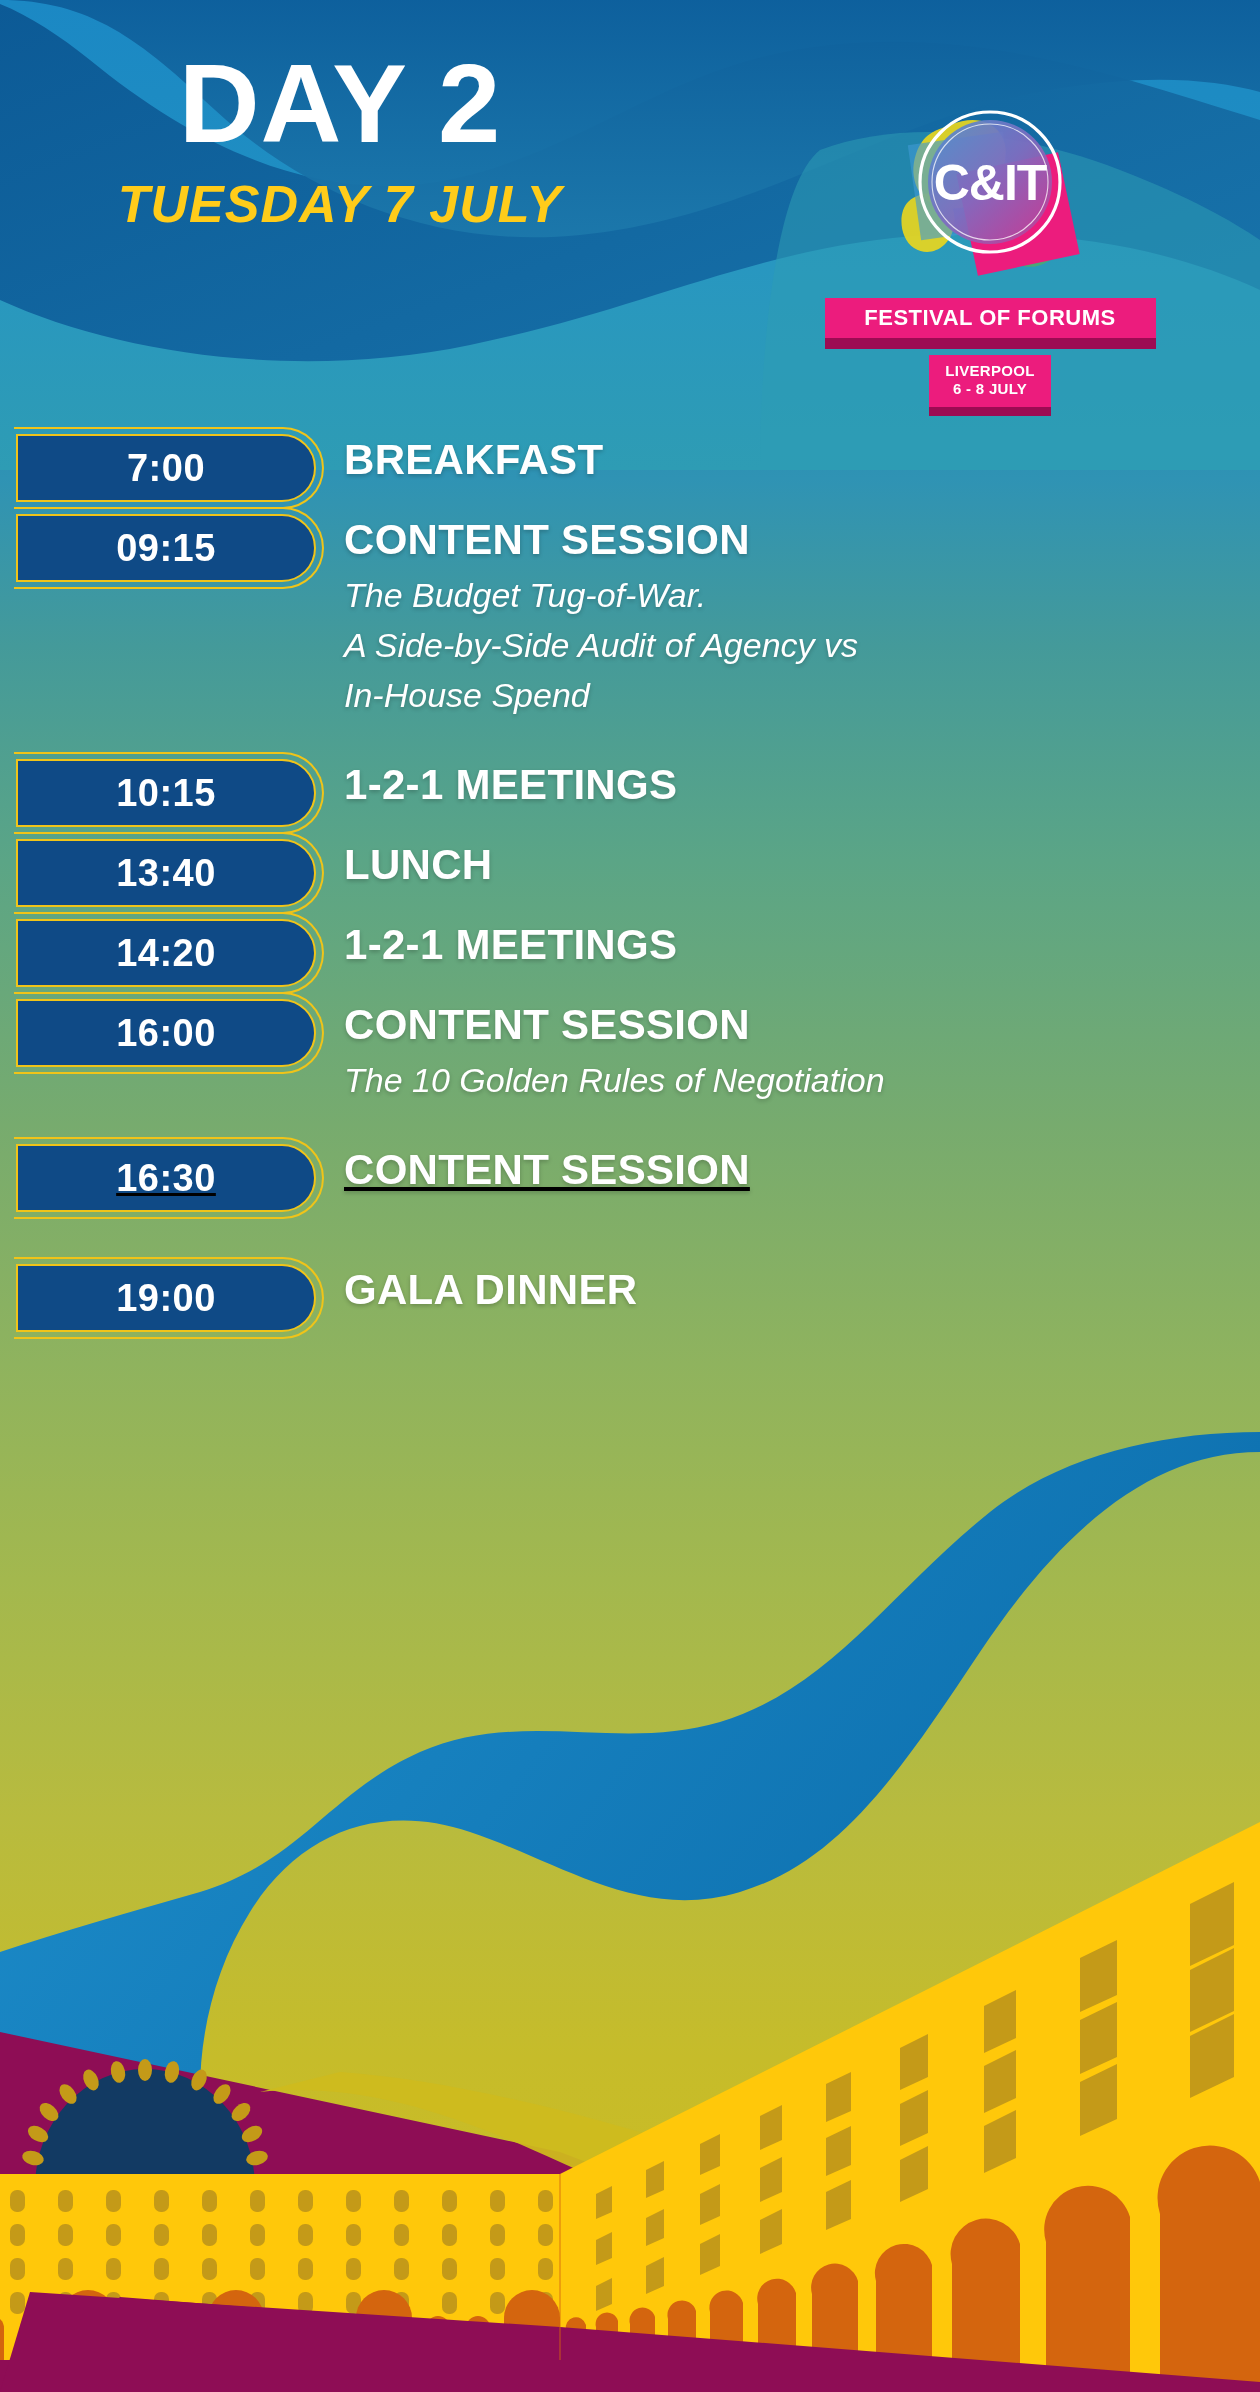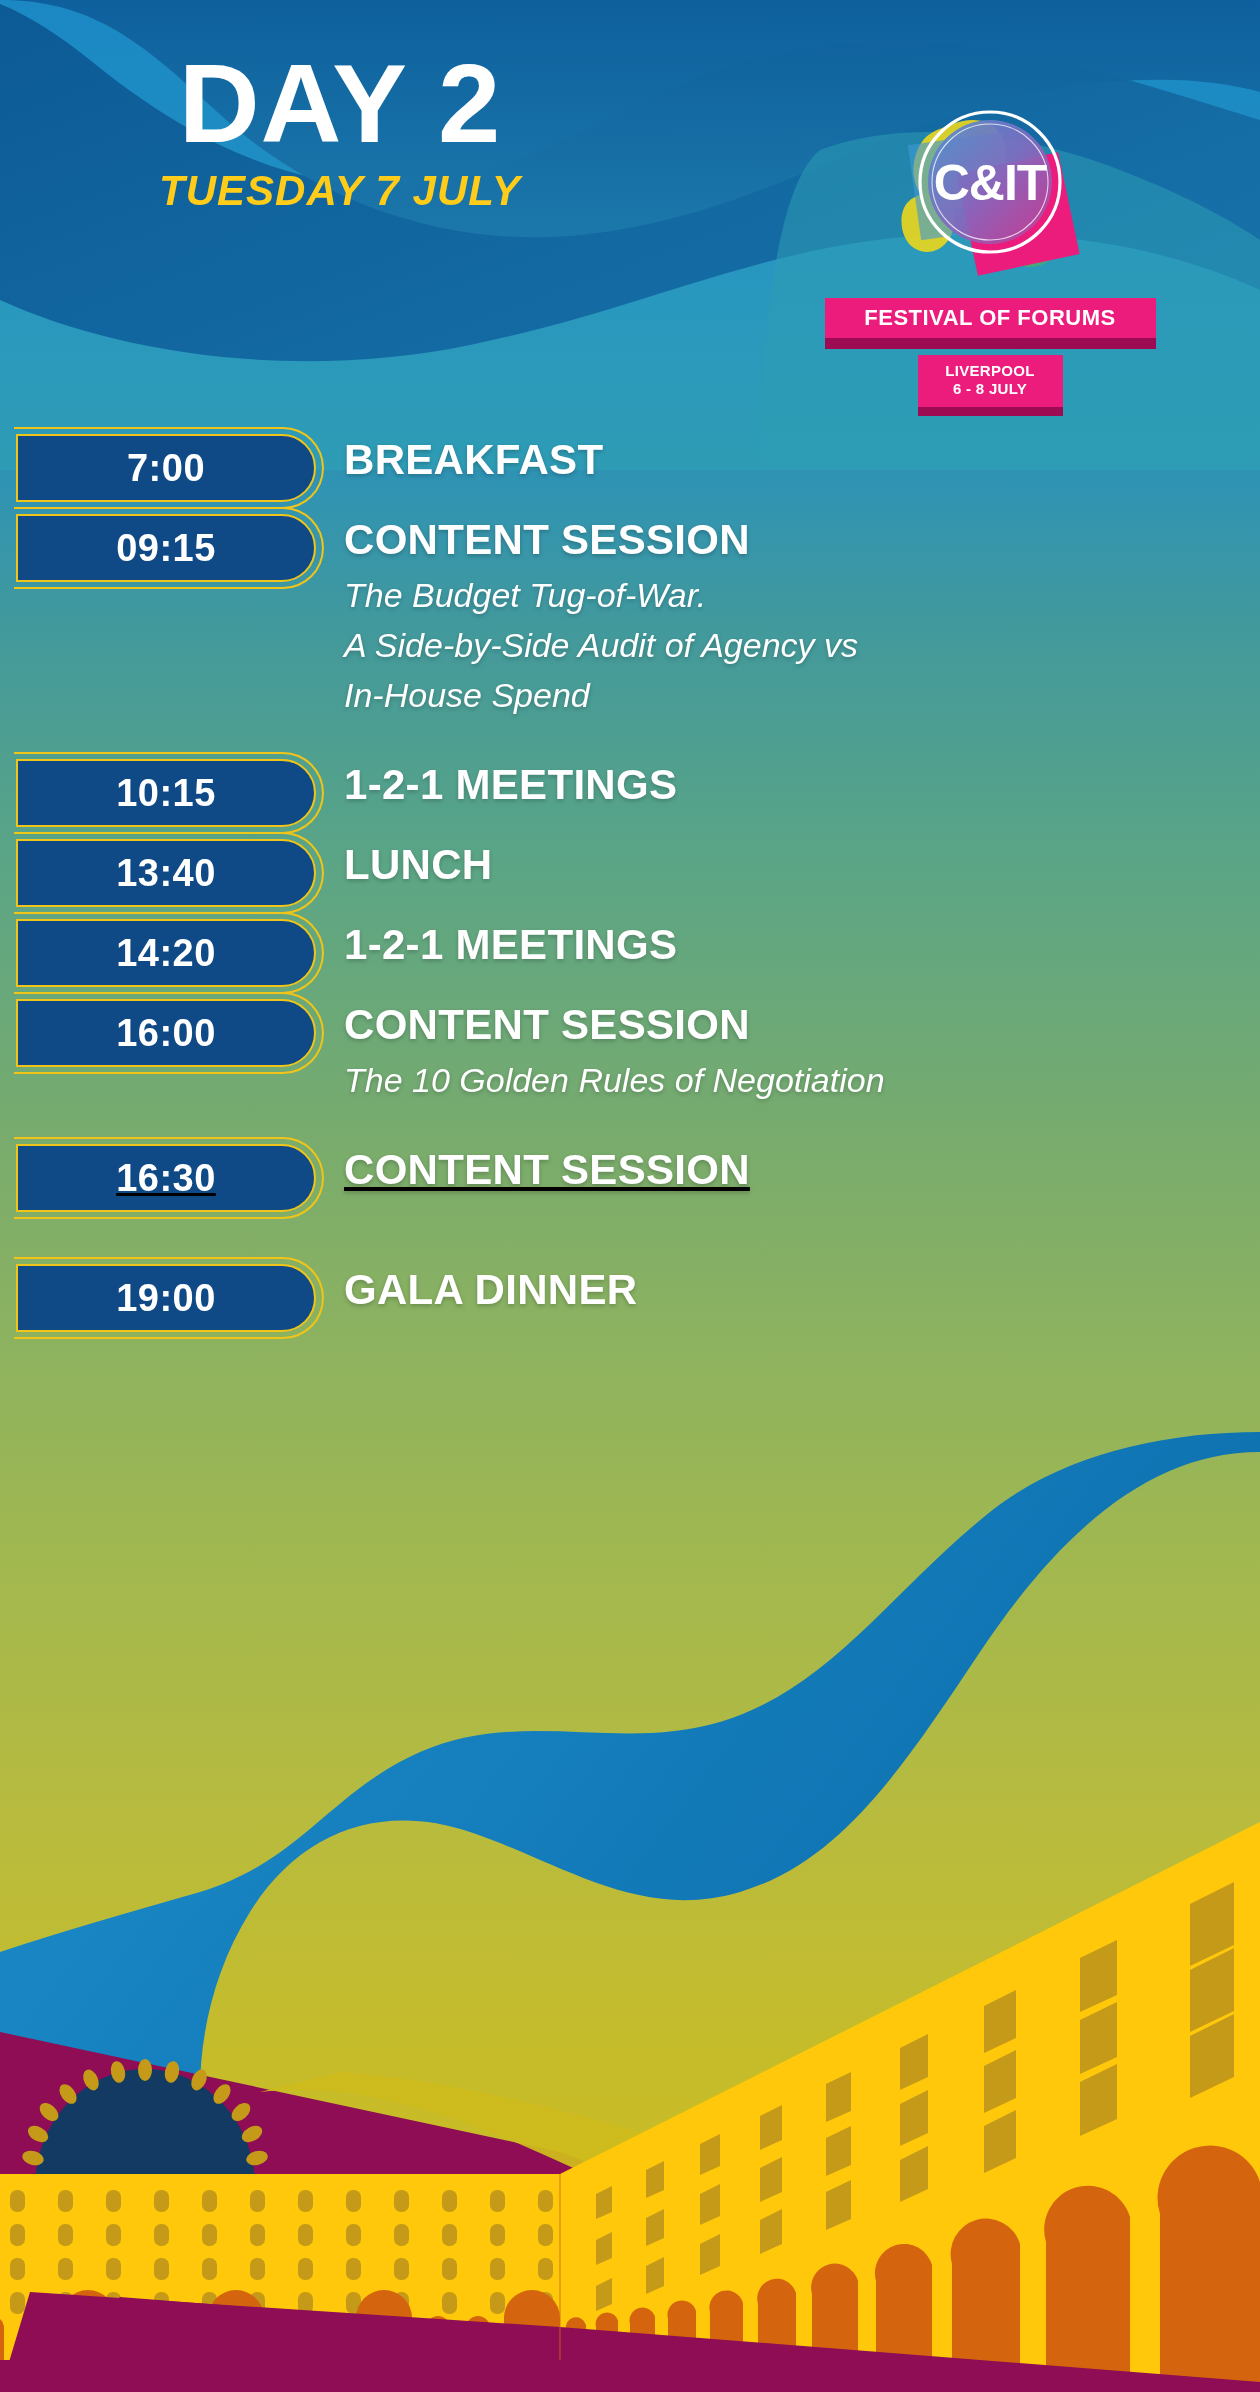--- a/index.html
+++ b/index.html
@@ -29,39 +29,39 @@
   .topwrap svg{display:block;width:1260px;height:470px;}
 
   
   .hdr{position:absolute;left:0;top:48px;width:640px;text-align:center;z-index:9;padding-left:40px;}
   .hdr .day{
     color:#ffffff;font-weight:700;font-size:112px;line-height:1.0;
     letter-spacing:1px;margin:0;font-stretch:condensed;
     font-family:"Liberation Sans", sans-serif;
   }
   .hdr .sub{
-    color:#ffcc1a;font-weight:700;font-style:italic;font-size:42px;
-    letter-spacing:1px;margin:10px 0 0 0;line-height:1;
+    color:#ffcc1a;font-weight:700;font-style:italic;font-size:52px;
+    letter-spacing:1px;margin:18px 0 0 0;line-height:1;
   }
 
   
   .logo{position:absolute;left:820px;top:100px;width:340px;z-index:10;}
   .logo-mark{position:relative;width:220px;height:190px;margin:0 auto;}
   .logo-mark svg{display:block;}
   .fof{
     position:relative;width:331px;margin:8px auto 0 auto;
   }
   .fof-bar{
     background:#ec1c7d;color:#fff;font-weight:700;font-size:22px;
     letter-spacing:.5px;text-align:center;padding:9px 6px 9px 6px;line-height:1;
     white-space:nowrap;
   }
   .fof-shadow{height:11px;background:#9d0b53;width:100%;}
   .liv{
-    position:relative;width:145px;margin:6px auto 0 auto;
+    position:relative;width:122px;margin:6px auto 0 auto;
   }
   .liv-bar{
     background:#ec1c7d;color:#fff;font-weight:700;font-size:15px;
     text-align:center;padding:7px 4px 8px 4px;line-height:1.22;letter-spacing:.3px;
   }
   .liv-shadow{height:9px;background:#9d0b53;width:100%;}
 
   
   .schedule{position:absolute;left:0;top:430px;width:1260px;z-index:8;padding-left:34px;}
   .row{position:relative;display:flex;align-items:flex-start;margin-bottom:4px;}

